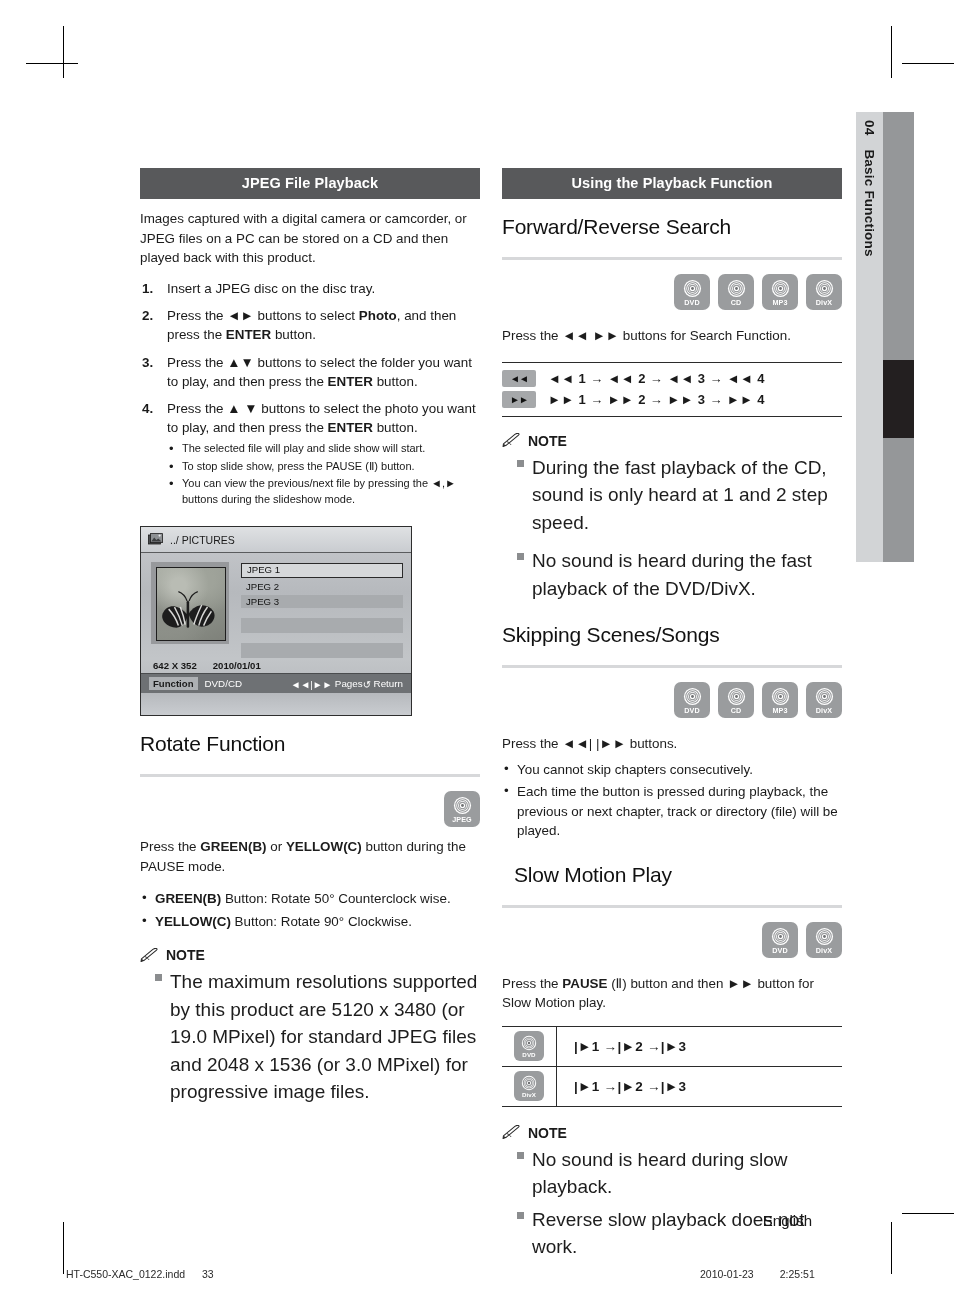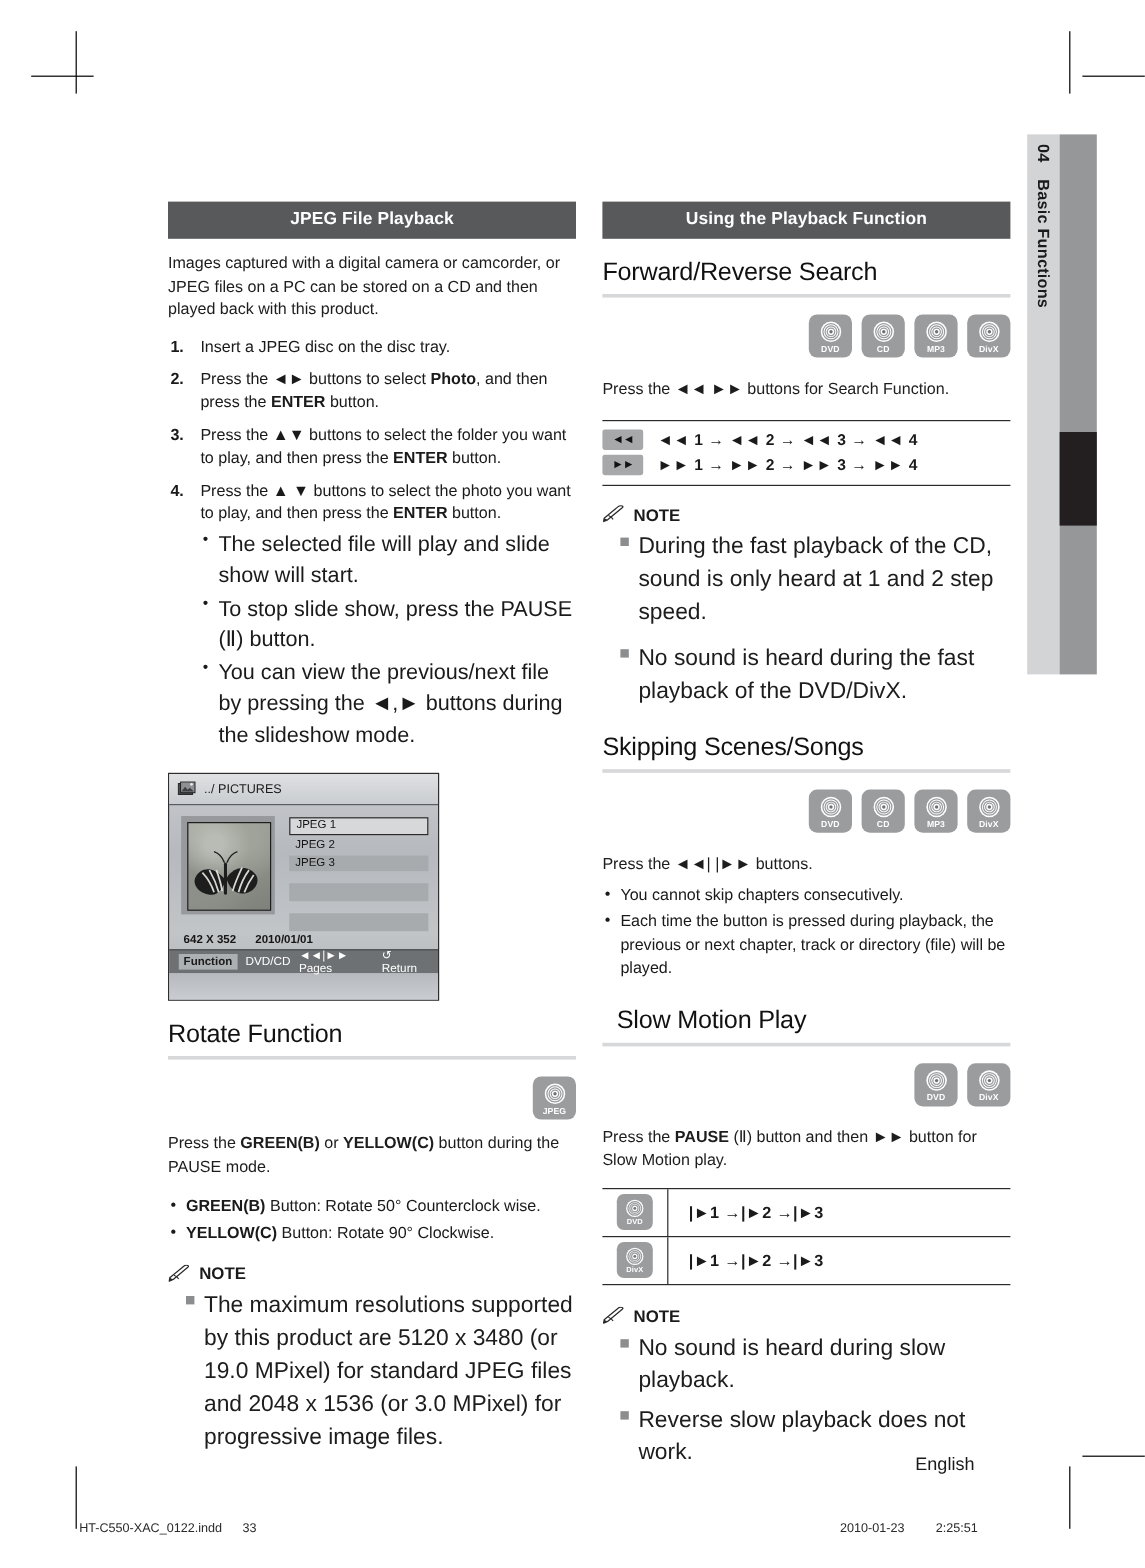--- a/index.html
+++ b/index.html
@@ -85,21 +85,21 @@
     text-align: center;
     padding: 7px 0 8px 0;
     letter-spacing: 0.1px;
   }
 
   
   h2.head {
     font-size: 21px;
     font-weight: normal;
     margin: 16px 0 0 0;
-    padding: 0 0 6px 0;
+    padding: 0 0 18px 0;
     letter-spacing: -0.2px;
     color: #111;
   }
   .rule {
     height: 3px;
     background: #d7d8da;
     margin: 0 0 6px 0;
   }
 
   
@@ -131,21 +131,21 @@
   }
   ul.sub {
     list-style: none;
     margin: 3px 0 0 0;
     padding: 0;
   }
   ul.sub > li {
     position: relative;
     padding-left: 15px;
     margin-top: 2px;
-    font-size: 18px;
+    font-size: 11px;
     line-height: 1.44;
   }
   ul.sub > li:before {
     content: "\2022";
     position: absolute;
     left: 2px; top: -1px;
     font-size: 13px;
   }
 
   
@@ -286,21 +286,21 @@
     font-size: 13.5px;
     font-weight: bold;
     letter-spacing: 0.3px;
   }
   .disc.mini { width: 30px; height: 30px; border-radius: 6px; }
   .disc.mini .lbl { font-size: 6.2px; }
 
   
   .osd {
     margin-top: 18px;
-    width: 226px;
+    width: 272px;
     border: 1.5px solid #2e2e2e;
     background: linear-gradient(180deg,#c8cace 0%, #b6b9bd 35%, #c2c5c8 70%, #b0b3b7 100%);
     position: relative;
     box-sizing: border-box;
   }
   .osd-topbar {
     height: 25px;
     background: linear-gradient(180deg,#dfe1e3 0%, #c9ccd0 100%);
     border-bottom: 1.2px solid #5a5c5e;
     display: flex;

